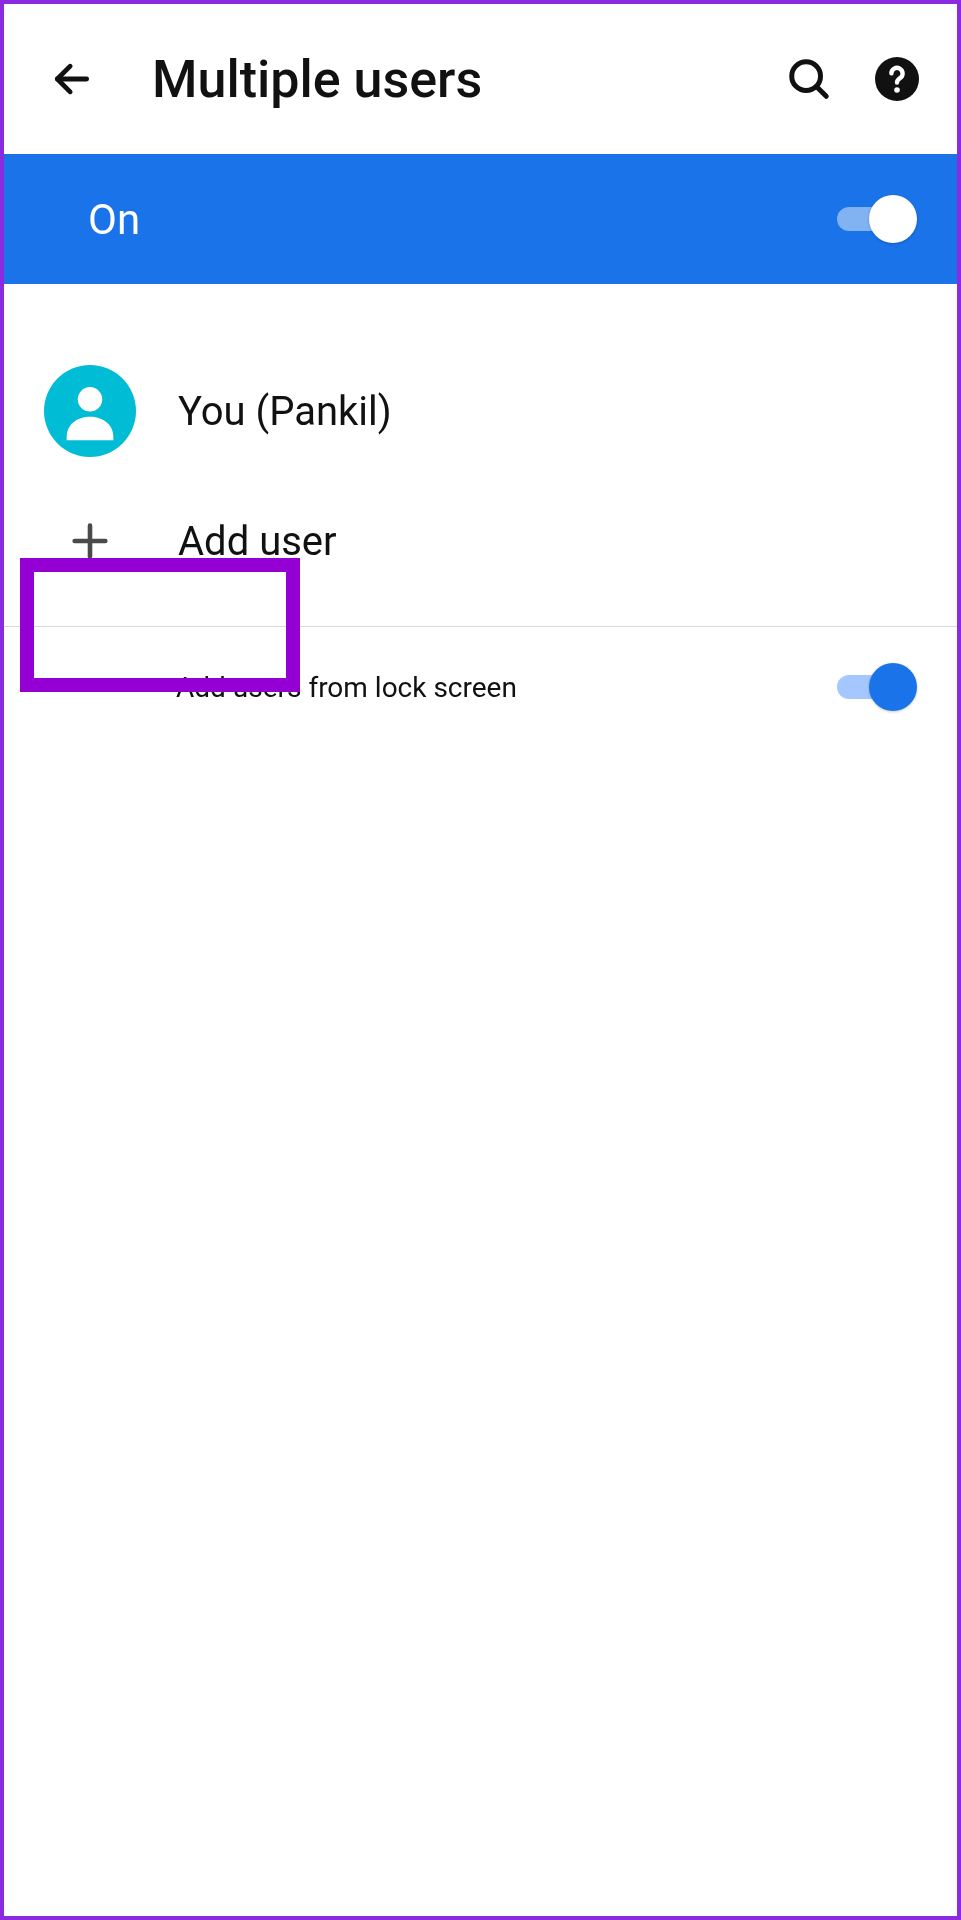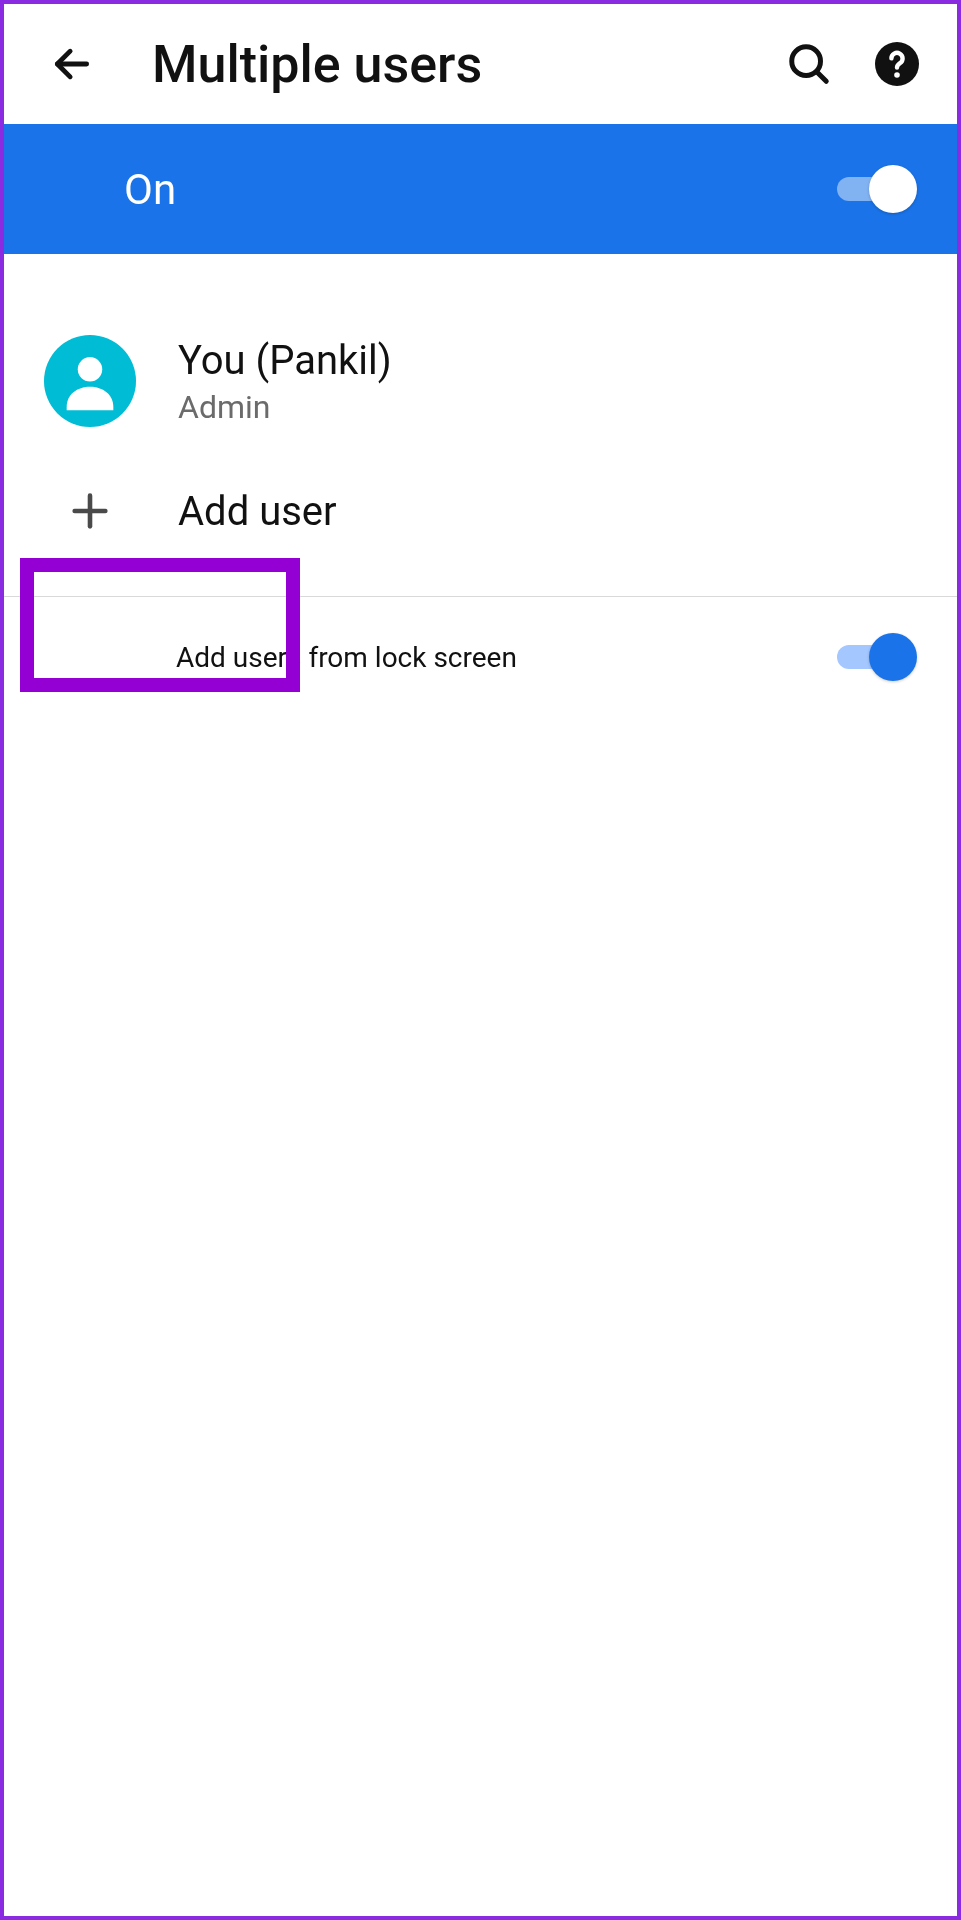--- a/index.html
+++ b/index.html
@@ -6,21 +6,21 @@
   html, body { width: 961px; height: 1920px; }
   body {
     font-family: Roboto, "Helvetica Neue", Arial, sans-serif;
     background: #fff;
     border: 4px solid #8a2be2;
     position: relative;
   }
   .header {
     display: flex;
     align-items: center;
-    height: 120px;
+    height: 150px;
     padding: 0 30px 0 38px;
   }
   .back-btn {
     width: 60px; height: 60px;
     display: flex; align-items: center; justify-content: center;
     cursor: pointer;
   }
   .title {
     font-size: 52px;
     font-weight: 500;
@@ -32,21 +32,21 @@
     width: 60px; height: 60px;
     display: flex; align-items: center; justify-content: center;
     margin-left: 28px;
     cursor: pointer;
   }
   .on-banner {
     background: #1a73e8;
     height: 130px;
     display: flex;
     align-items: center;
-    padding-left: 120px;
+    padding-left: 84px;
     padding-right: 40px;
   }
   .on-label {
     color: #fff;
     font-size: 42px;
     flex: 1;
   }
   .switch-on {
     width: 90px; height: 48px; position: relative;
   }
@@ -170,21 +170,20 @@
 
   <div class="row">
     <div class="avatar teal">
       <svg width="70" height="70" viewBox="0 0 24 24" fill="#fff">
         <circle cx="12" cy="8" r="4.2"></circle>
         <path d="M4 21c0-4.4 3.6-7 8-7s8 2.6 8 7v1H4z"></path>
       </svg>
     </div>
     <div class="texts">
       <div class="primary">You (Pankil)</div>
-      <div class="secondary">Admin</div>
     </div>
   </div>
 
 
 
   <div class="row">
     <div class="plus-icon">
       <svg width="46" height="46" viewBox="0 0 24 24" fill="none" stroke="#4a4a4a" stroke-width="2.4" stroke-linecap="round">
         <line x1="12" y1="4" x2="12" y2="20"></line>
         <line x1="4" y1="12" x2="20" y2="12"></line>

